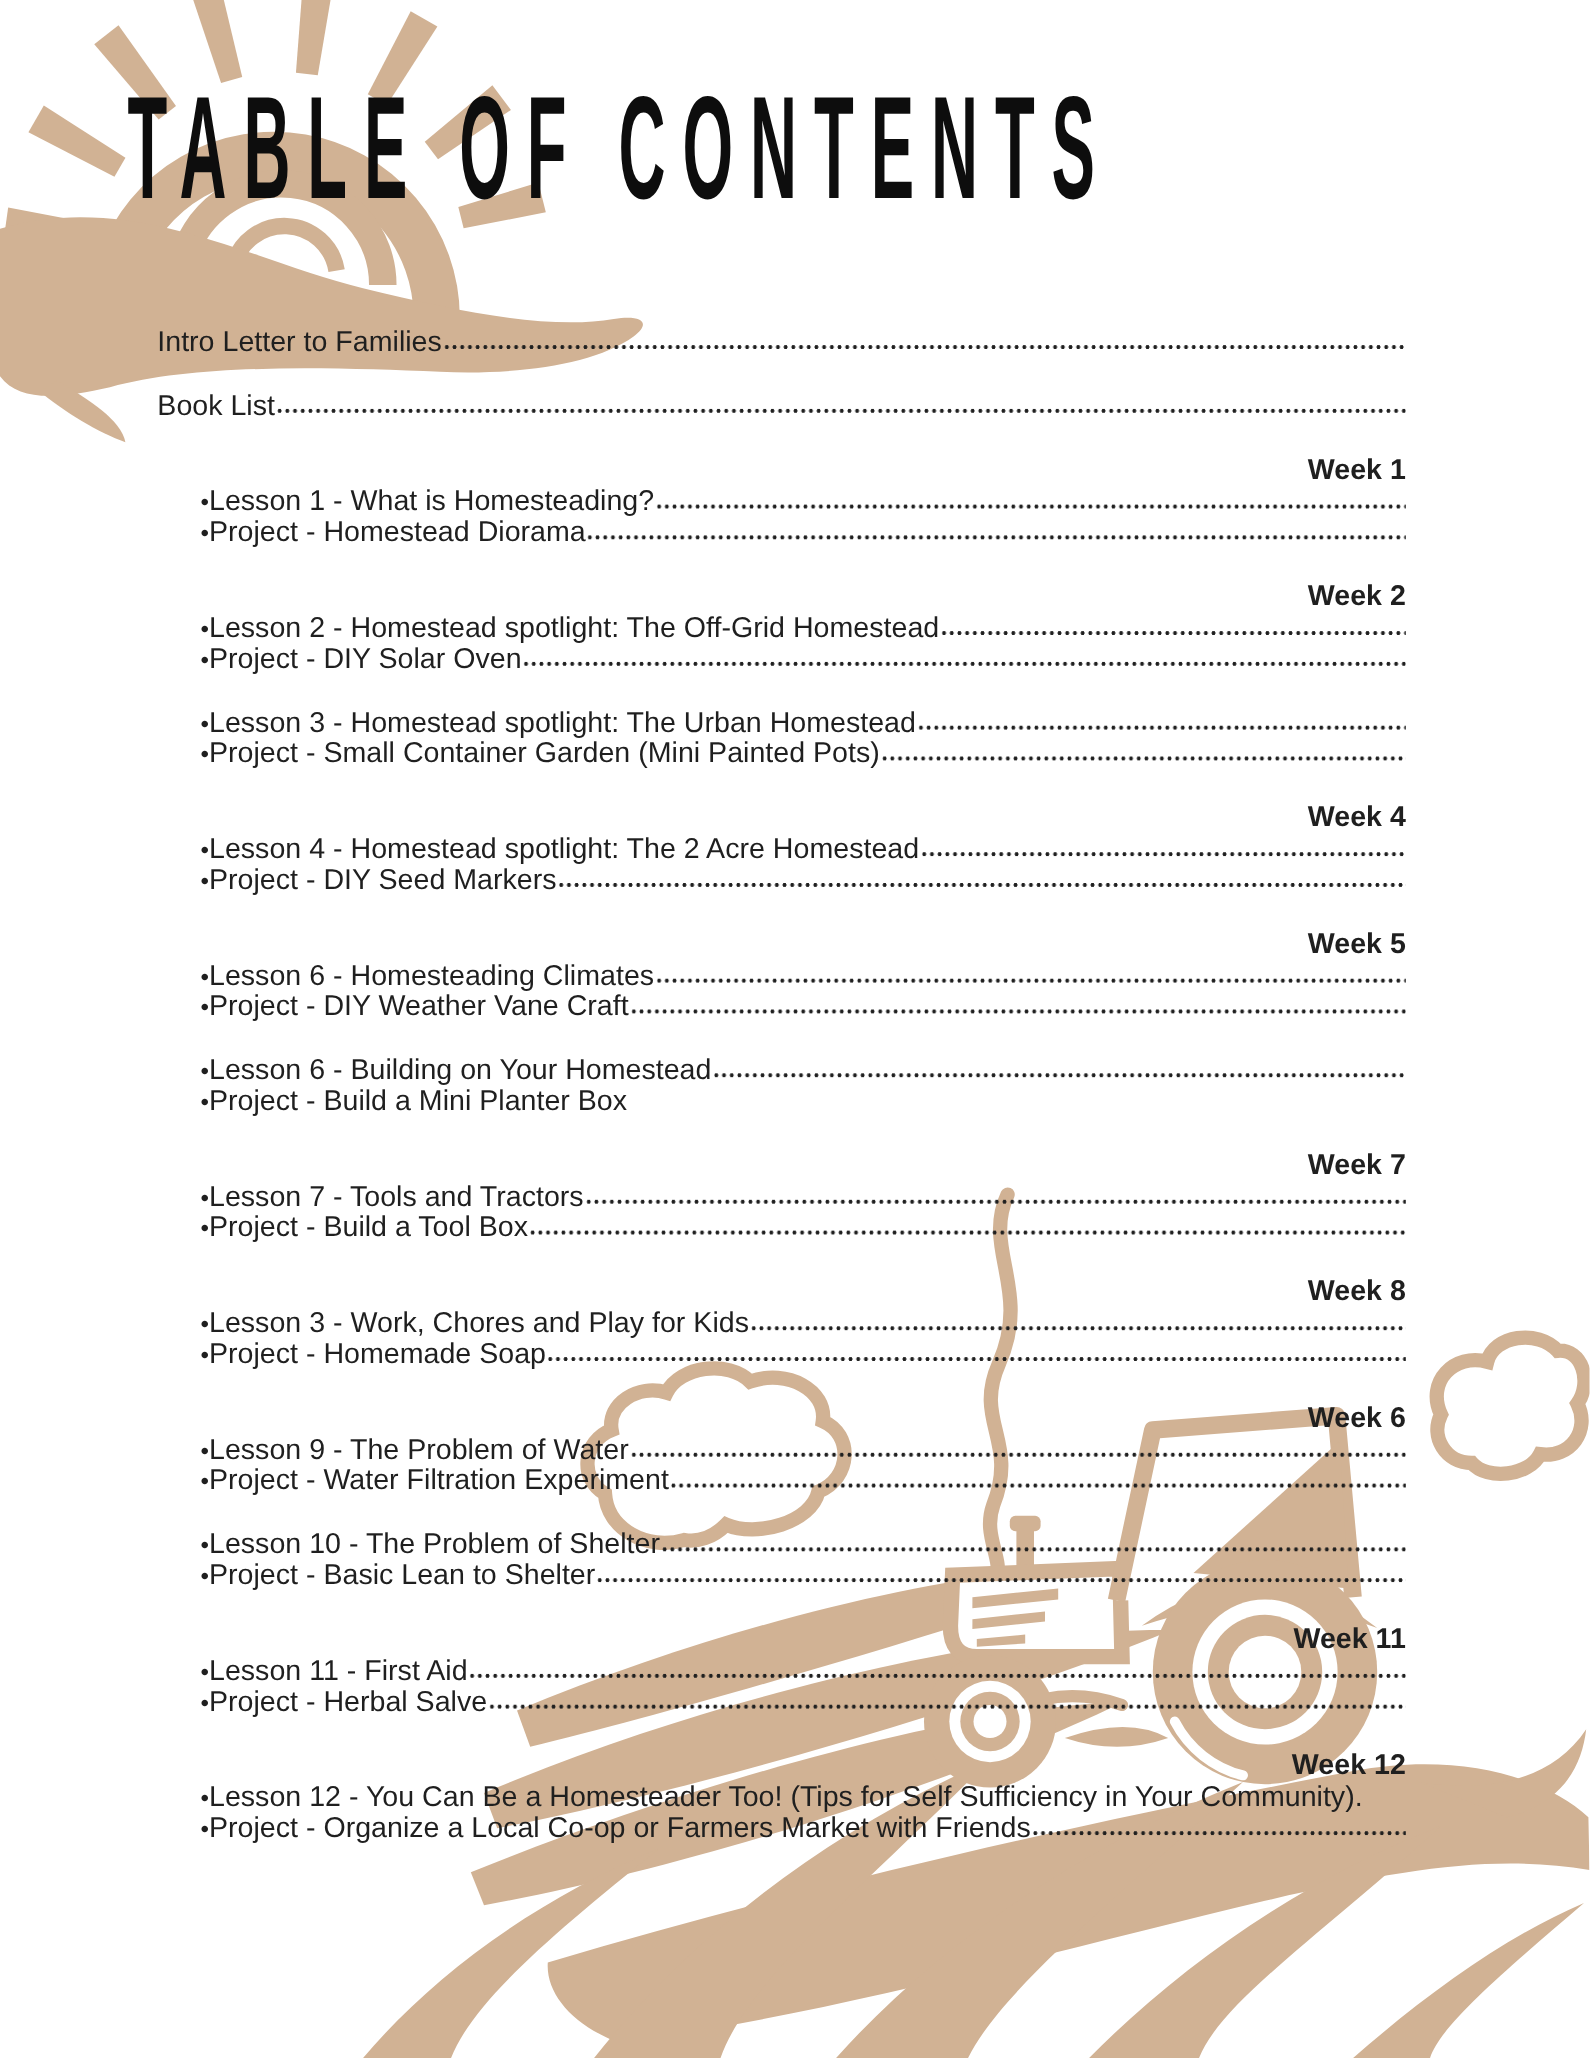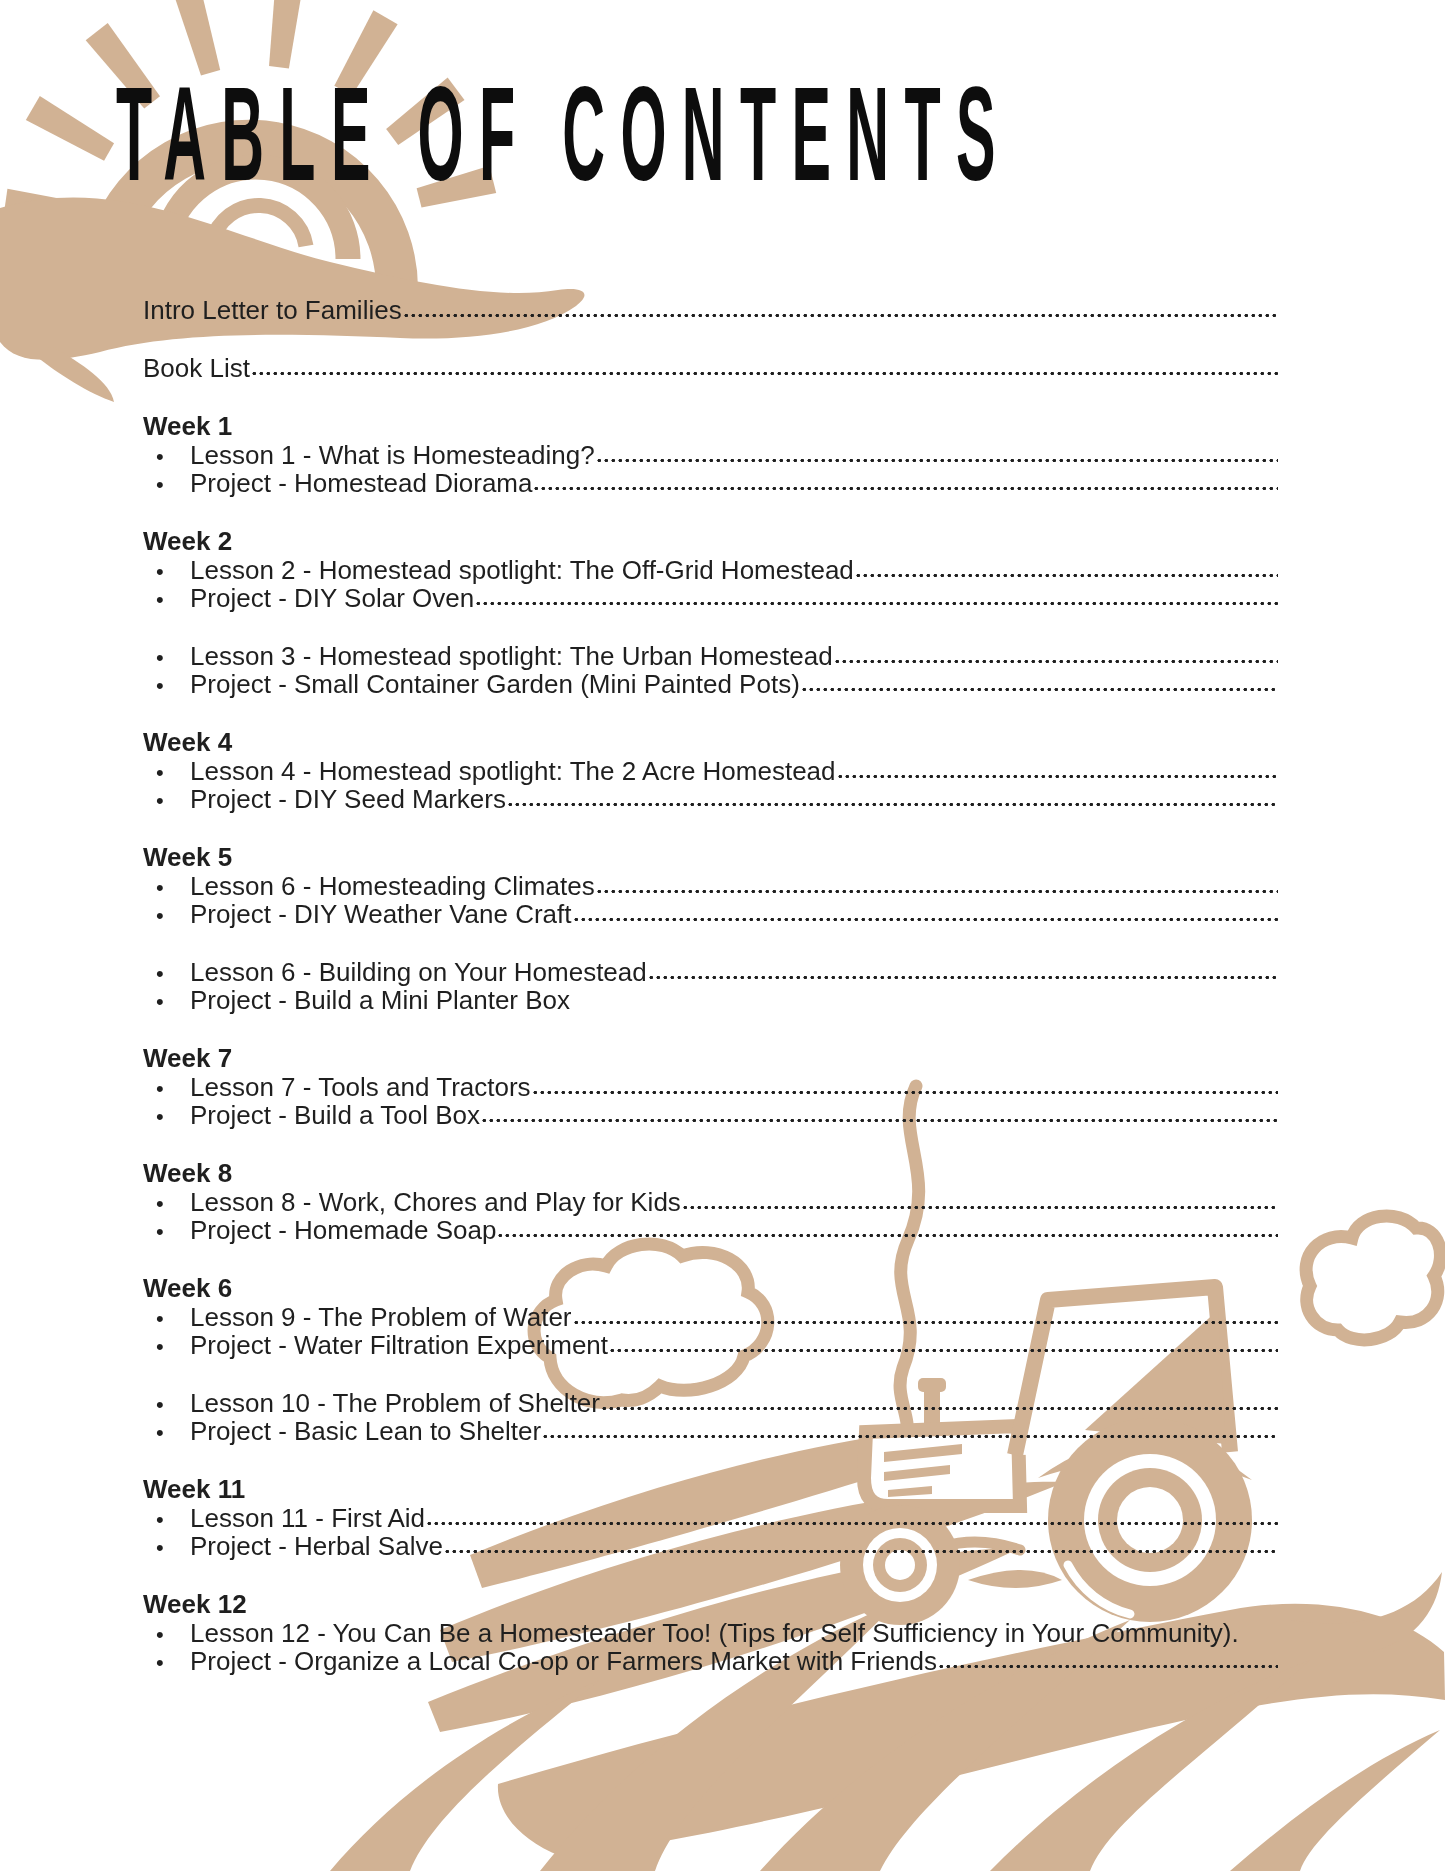--- a/index.html
+++ b/index.html
@@ -34,21 +34,21 @@
     flex:0 0 47px;width:47px;box-sizing:border-box;padding-left:13px;
     font-size:22px;color:var(--ink,#1f1f1f);
   }
   .leader{
     flex:1 1 auto;min-width:8px;height:7px;margin-left:2px;margin-bottom:-1px;
     background-image:radial-gradient(circle at 2.2px 50%, var(--ink,#1f1f1f) 1.55px, rgba(0,0,0,0) 2px);
     background-size:7px 7px;background-repeat:repeat-x;background-position:0 100%;
   }
   .top-items .toc-row{margin-bottom:31px;}
   .weeks{margin-top:2px;}
-  .week{margin-top:30px;}
+  .week{margin-top:30px;text-align:right;}
   .week-heading{font-weight:700;line-height:27px;margin-bottom:2px;}
 </style>
 </head>
 <body>
 
 <div class="page">
 
   <svg class="deco sun-deco" width="620" height="440" viewBox="0 0 620 440" aria-hidden="true">
     <g fill="var(--accent)">
       <g transform="rotate(-82,258,238)">
@@ -261,21 +261,21 @@
     <span class="label">Project - Build a Tool Box</span>
     <span class="leader"></span>
   </div>
           </div>
   </div>
         <div class="week">
     <div class="week-heading">Week 8</div>
     <div class="week-items">
             <div class="toc-row">
     <span class="bullet">•</span>
-    <span class="label">Lesson 8 - Work, Chores and Play for Kids</span>
+    <span class="label">Lesson 3 - Work, Chores and Play for Kids</span>
     <span class="leader"></span>
   </div>
             <div class="toc-row">
     <span class="bullet">•</span>
     <span class="label">Project - Homemade Soap</span>
     <span class="leader"></span>
   </div>
           </div>
   </div>
         <div class="week">

